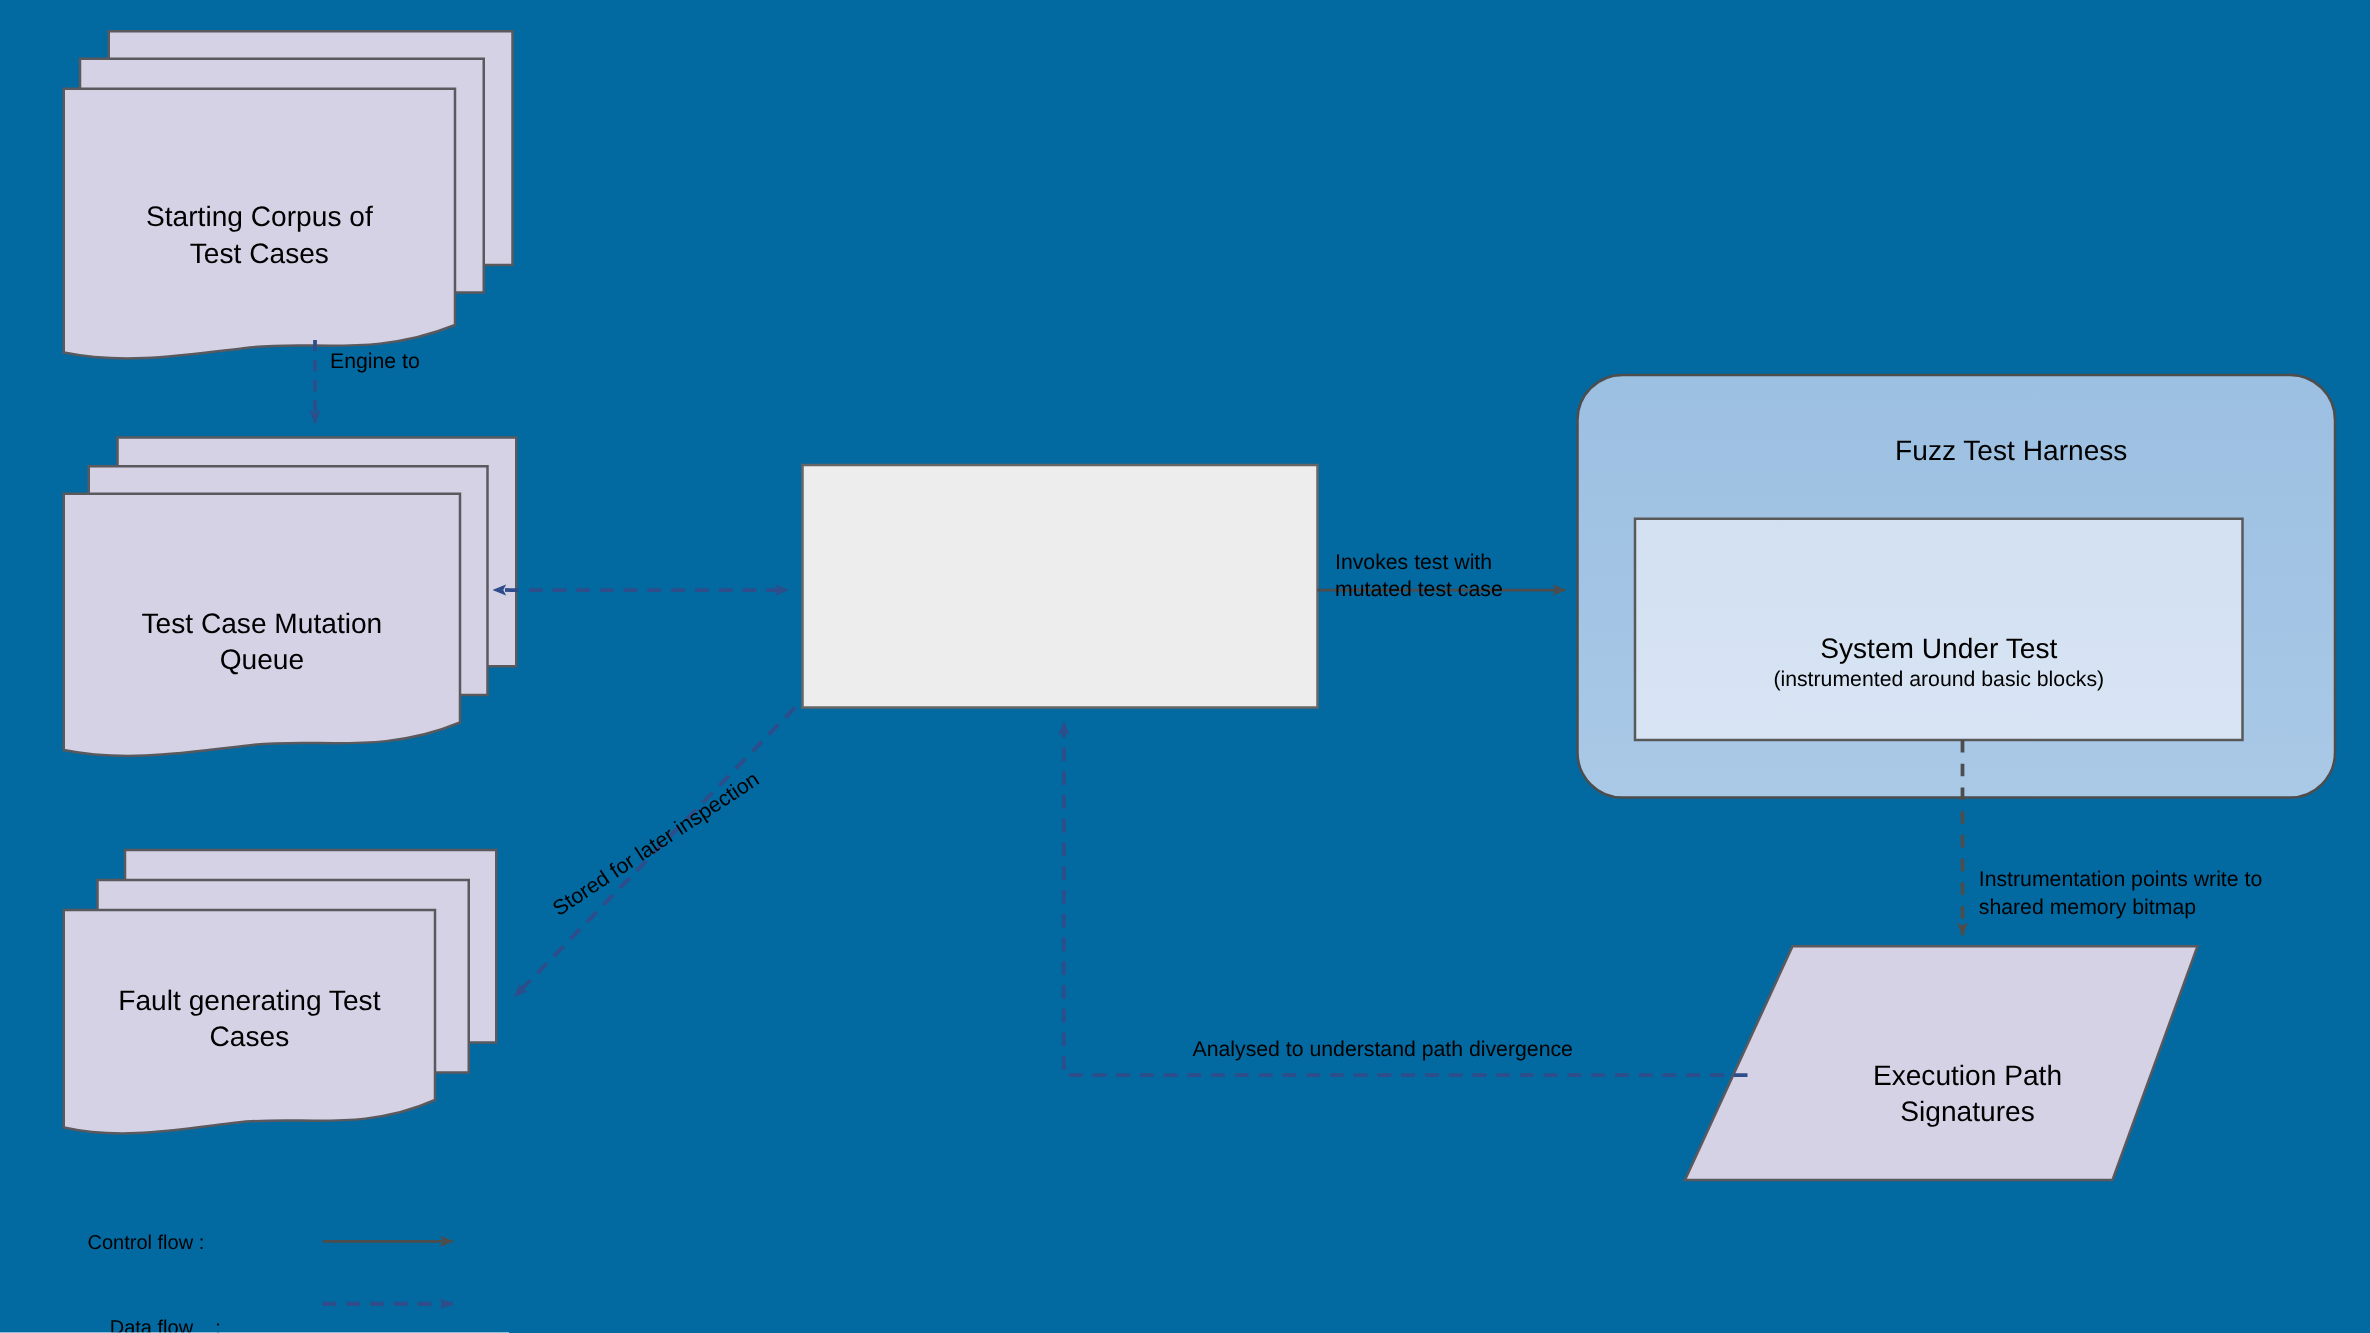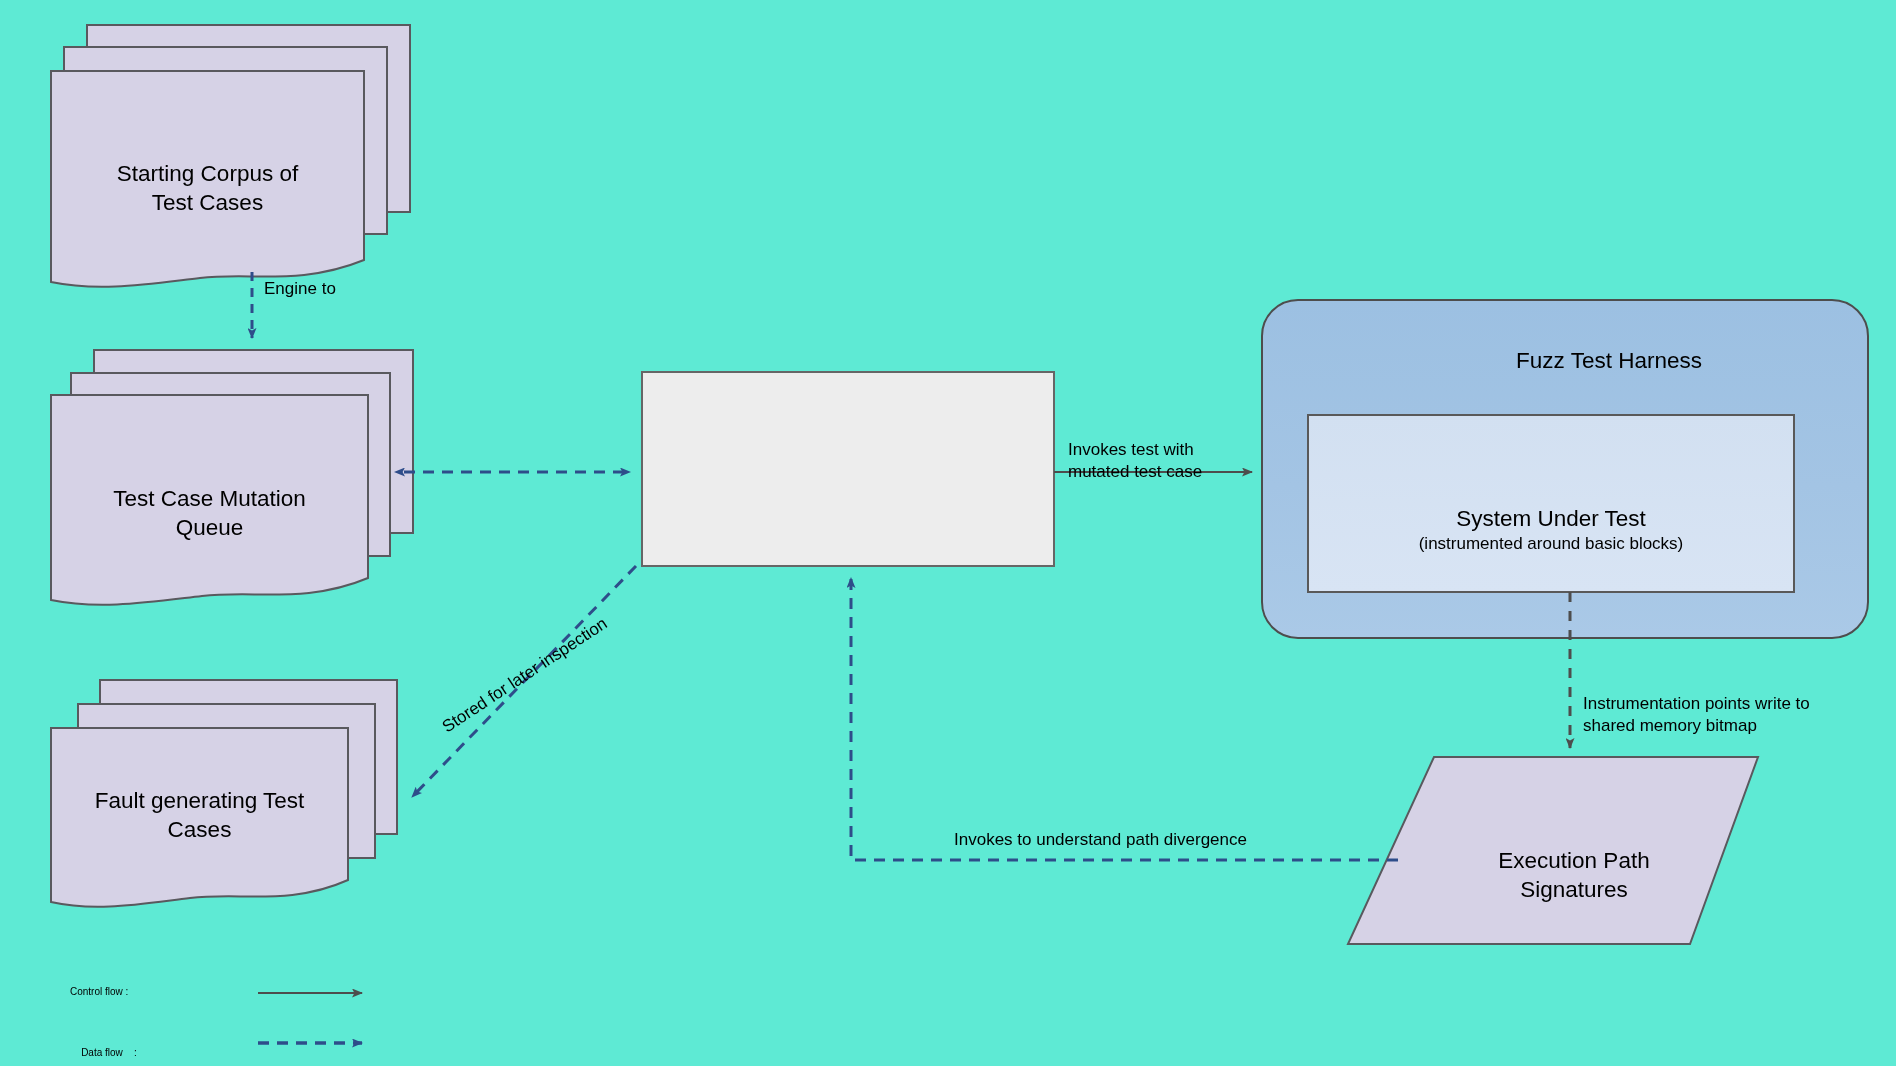--- a/index.html
+++ b/index.html
@@ -8,21 +8,21 @@
     background: #ffffff;
   }
   body {
     font-family: "Liberation Sans", sans-serif;
     color: #000000;
   }
   #canvas {
     position: relative;
     width: 1896px;
     height: 1066px;
-    background: #5eead4;
+    background: #0369a1;
     overflow: hidden;
   }
   #diagram-svg {
     position: absolute;
     left: 0;
     top: 0;
     width: 1896px;
     height: 1066px;
   }
   .node-label {
@@ -47,21 +47,21 @@
     justify-content: center;
     height: 100%;
   }
   .rot-diag {
     transform: rotate(-33.5deg);
     transform-origin: left center;
     white-space: nowrap;
   }
   .legend-text {
     position: absolute;
-    font-size: 10px;
+    font-size: 16px;
     color: #000000;
     white-space: nowrap;
   }
 </style>
 </head>
 <body>
 
 <div id="canvas">
 
   <svg id="diagram-svg" viewBox="0 0 1896 1066" xmlns="http://www.w3.org/2000/svg">
@@ -205,21 +205,21 @@
   <div class="edge-label lbl-17 rot-diag" style="left:444px; top:718px;">
     <span>Stored for later inspection</span>
   </div>
 
   <div class="edge-label lbl-17" style="left:1583px; top:672px; width:260px; white-space:pre-line;">
     <span>Instrumentation points write to
 shared memory bitmap</span>
   </div>
 
   <div class="edge-label lbl-17" style="left:954px; top:829px; width:340px; white-space:nowrap;">
-    <span>Invokes to understand path divergence</span>
+    <span>Analysed to understand path divergence</span>
   </div>
 
   <div class="legend-text" style="left:70px; top:986px;">
     <span>Control flow :</span>
   </div>
   <div class="legend-text" style="left:70px; top:1036px; white-space:pre;">
     <span>Data flow    :</span>
   </div>
 
 </div>

